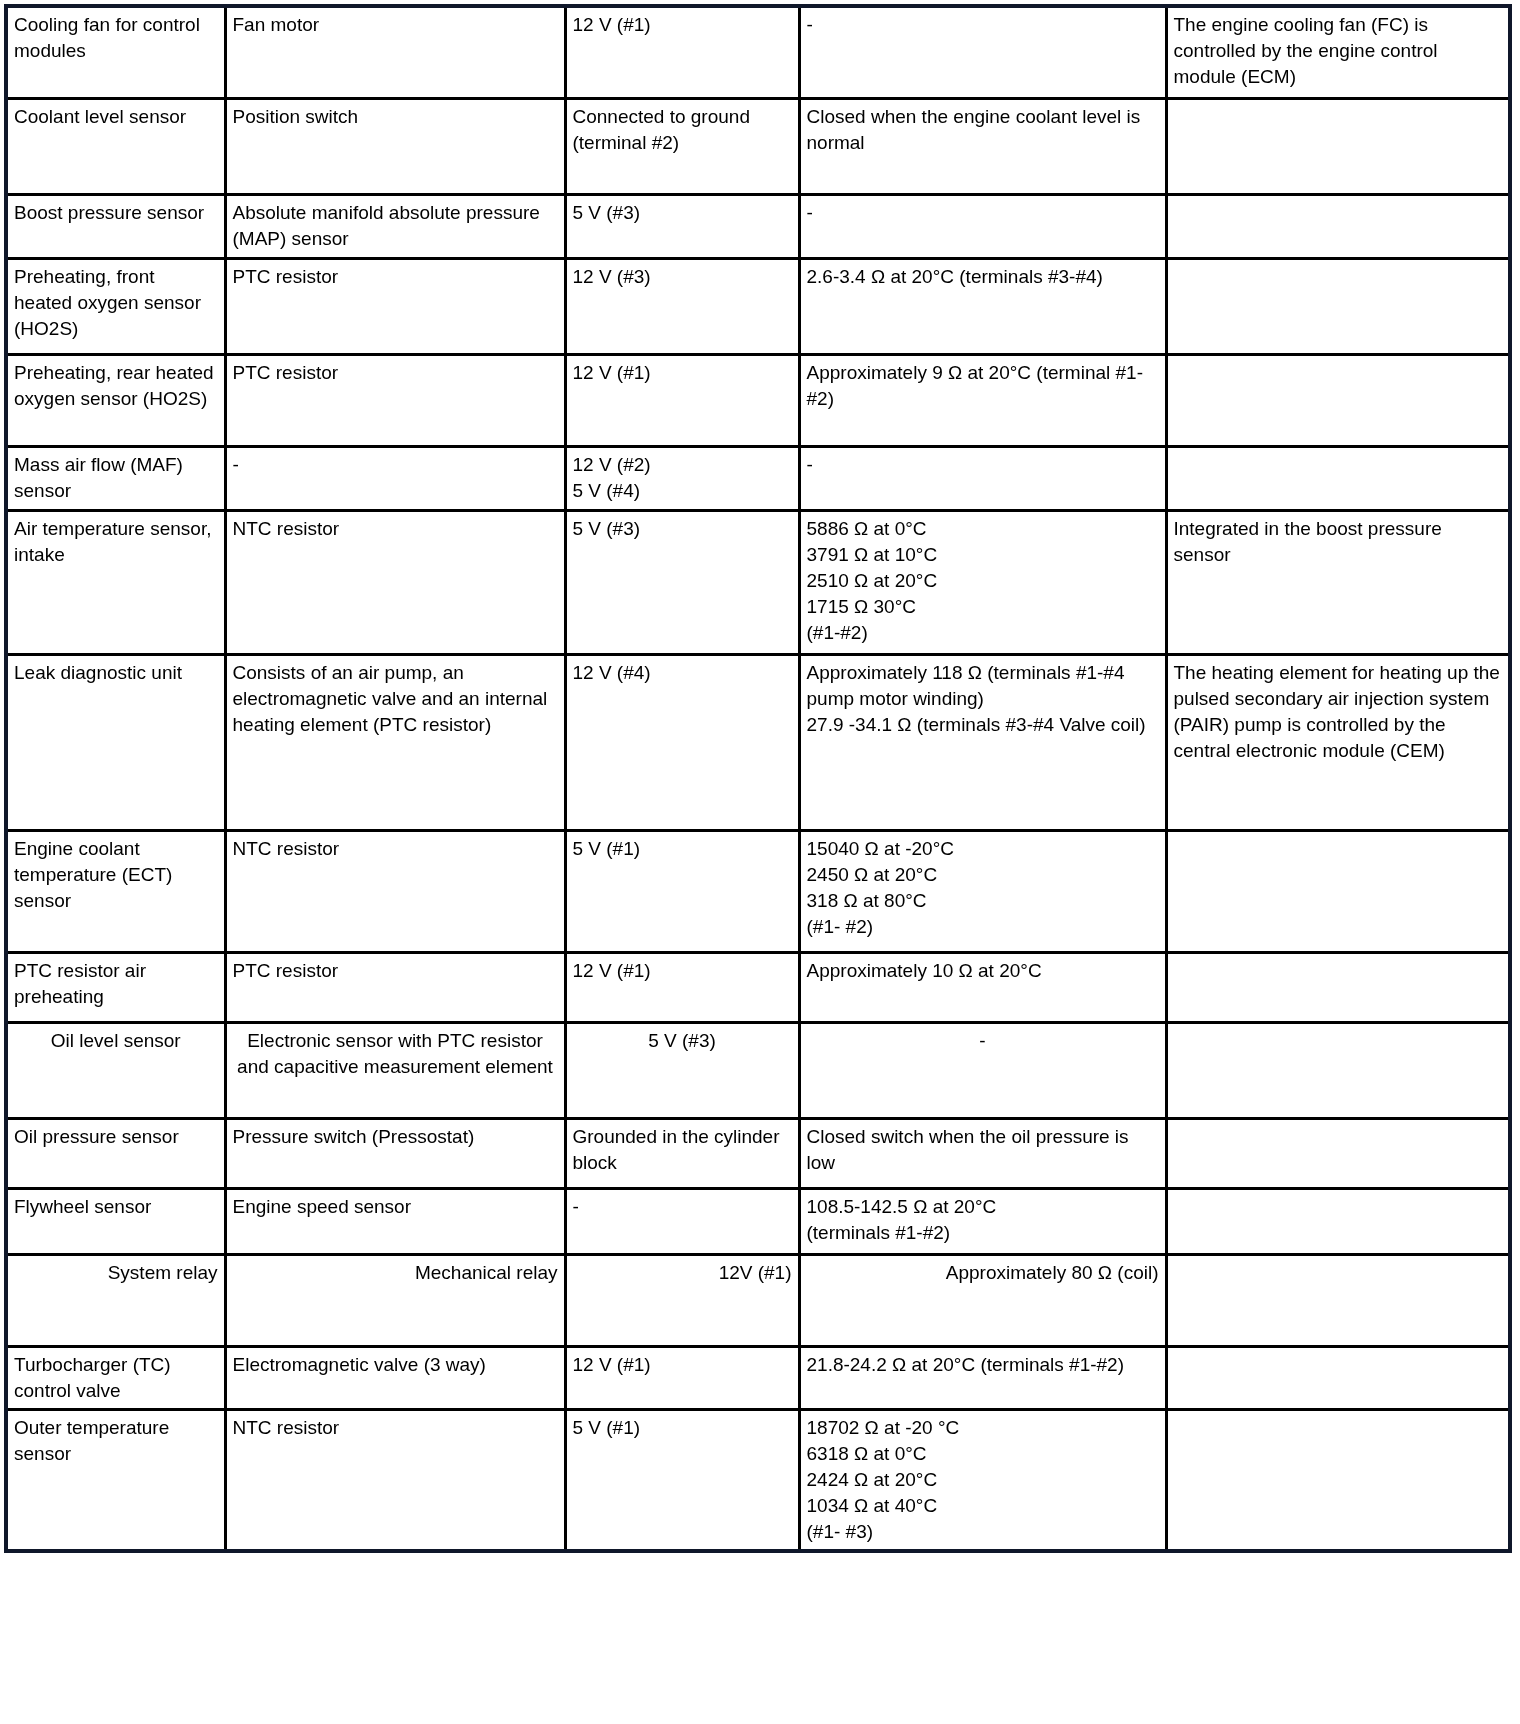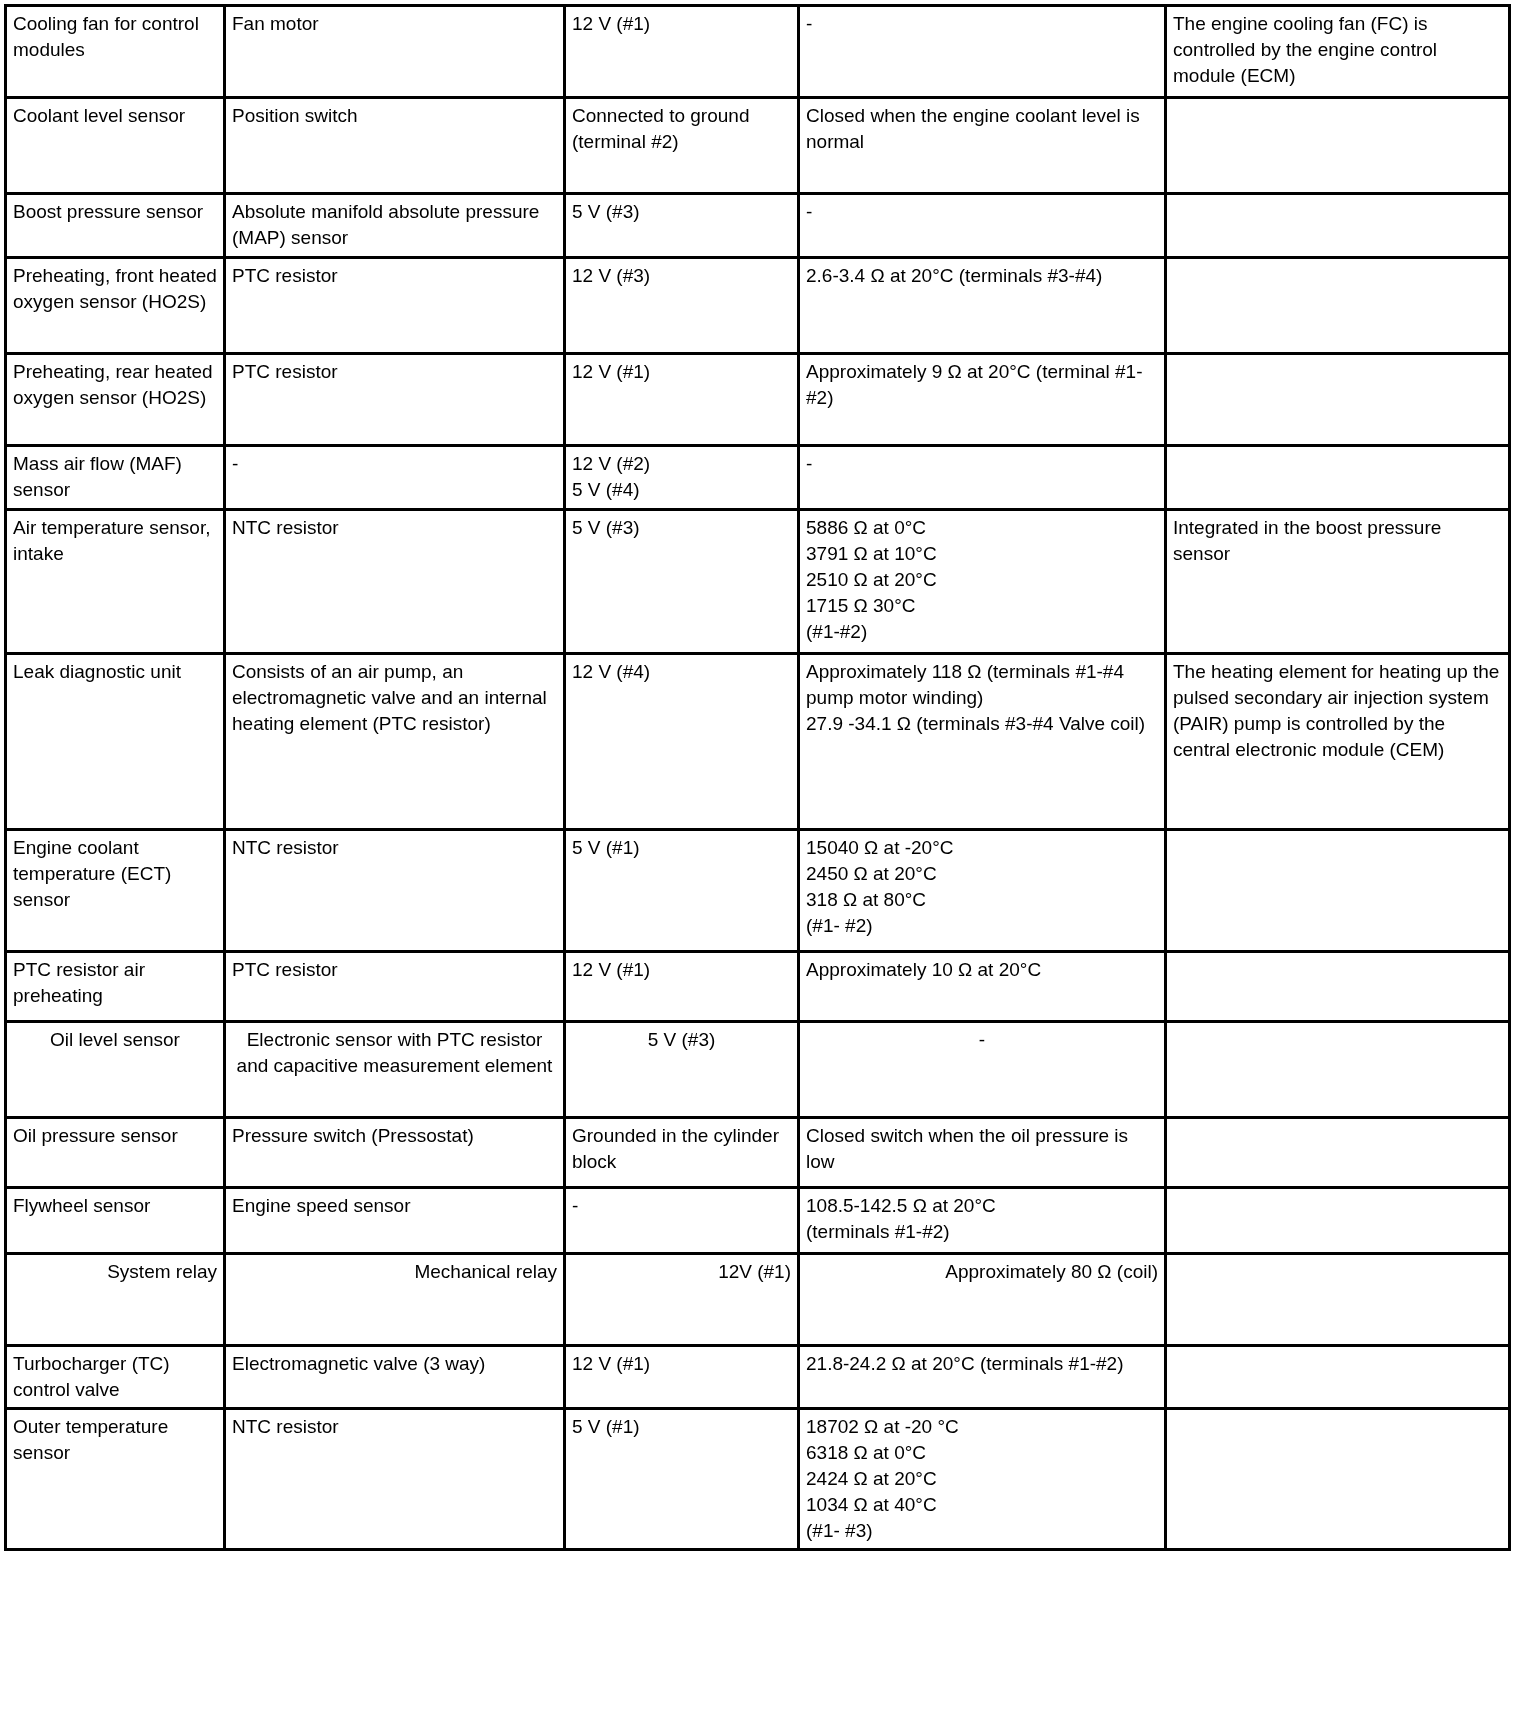--- a/index.html
+++ b/index.html
@@ -13,21 +13,21 @@
     width: 1520px;
     height: 1724px;
     background: #ffffff;
     box-sizing: border-box;
     padding: 4px;
   }
   table.spec-table {
     border-collapse: collapse;
     table-layout: fixed;
     width: 1504px;
-    border: 1px solid #0f172a;
+    border: 4px solid #0f172a;
   }
   table.spec-table td {
     border: 3px solid #000000;
     vertical-align: top;
     padding: 4px 6px 4px 6px;
     font-size: 19px;
     line-height: 26px;
     white-space: pre-line;
     overflow: hidden;
     word-wrap: break-word;

